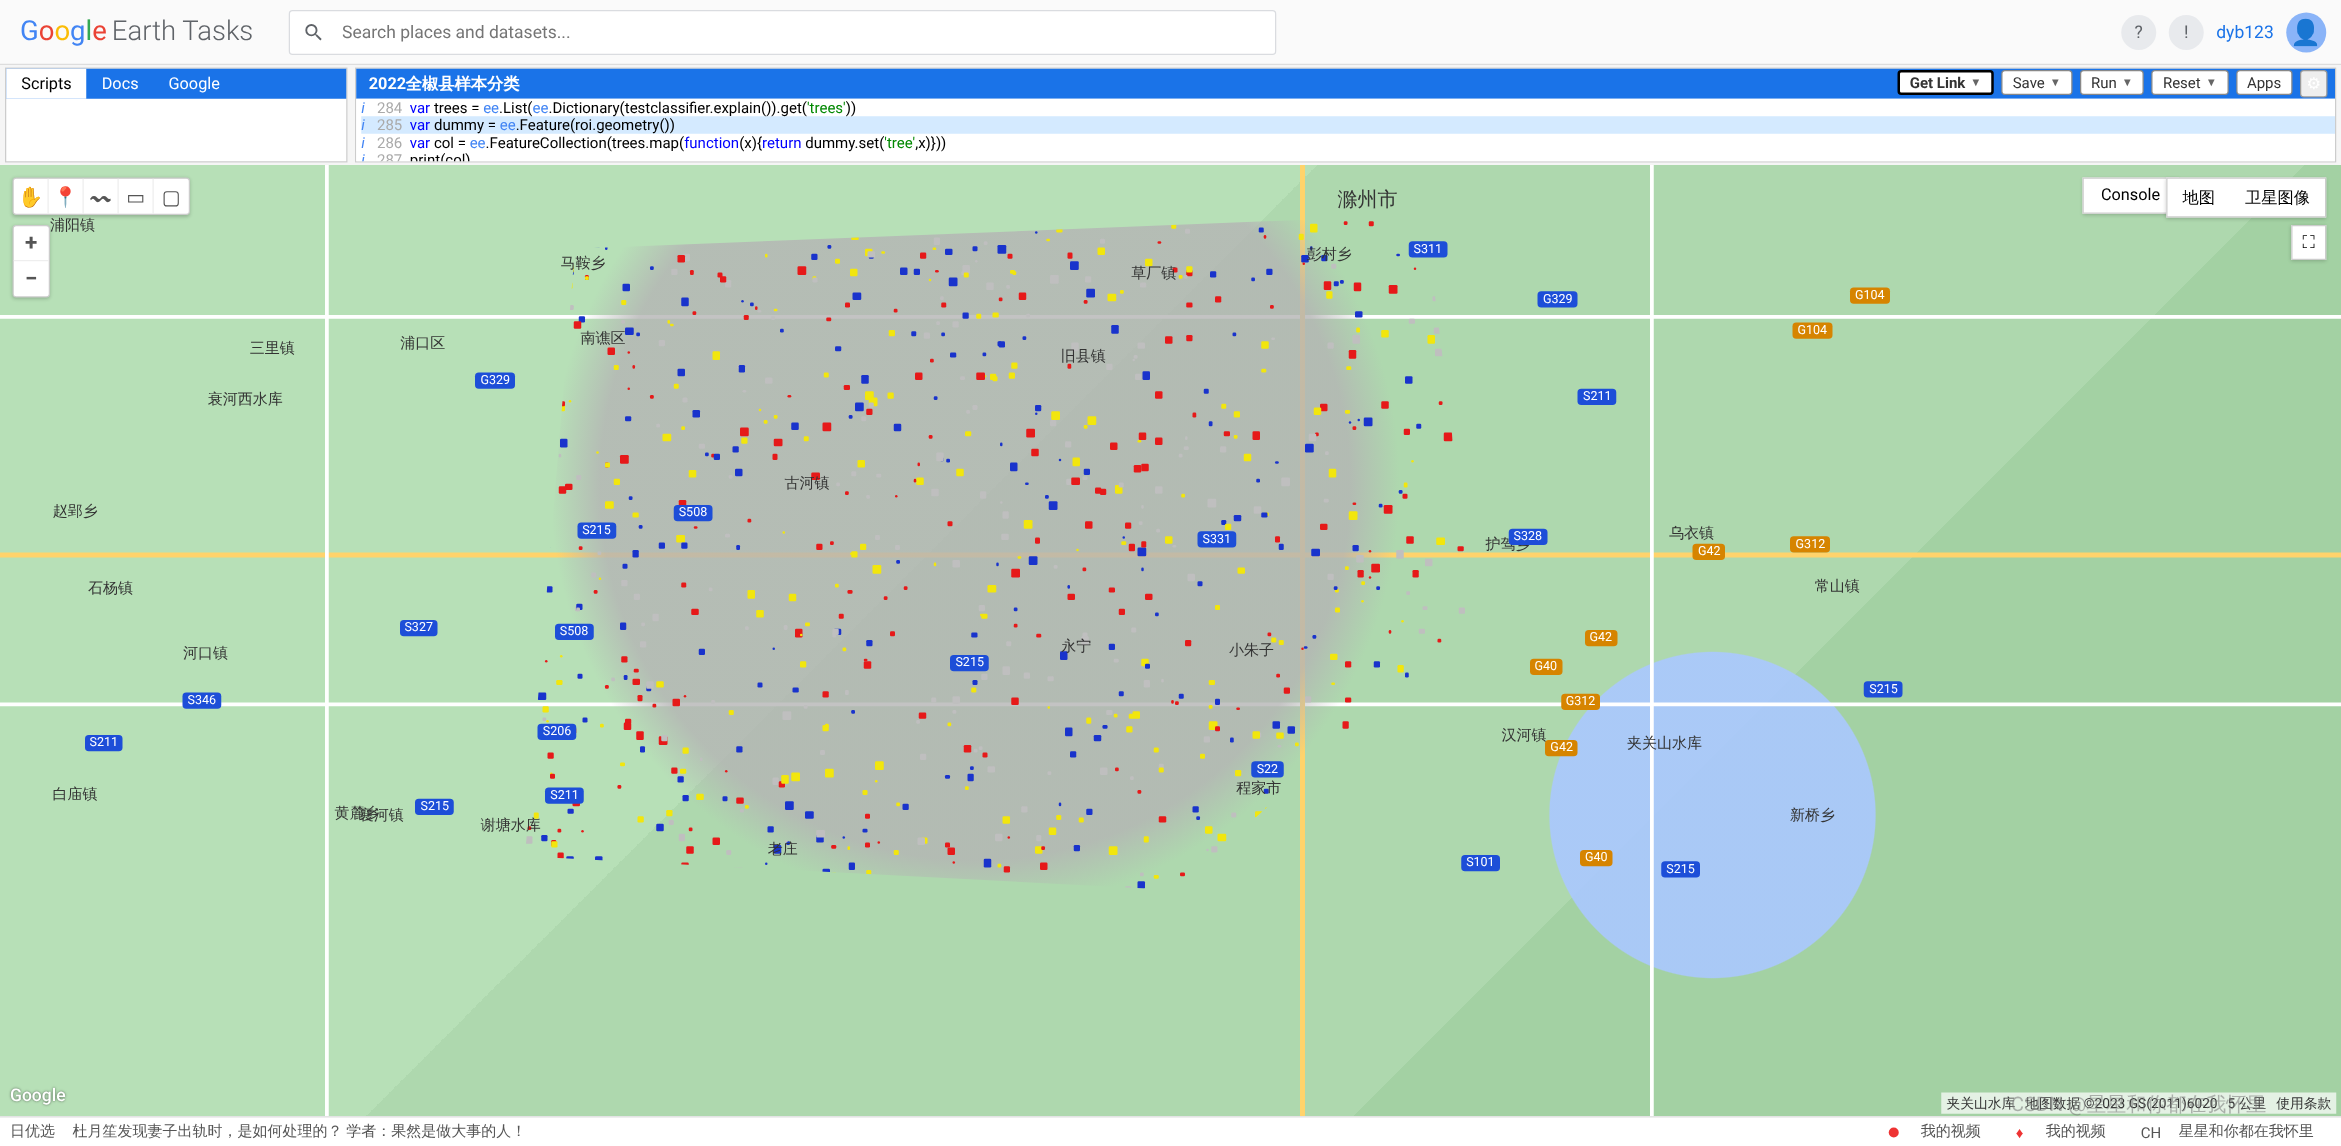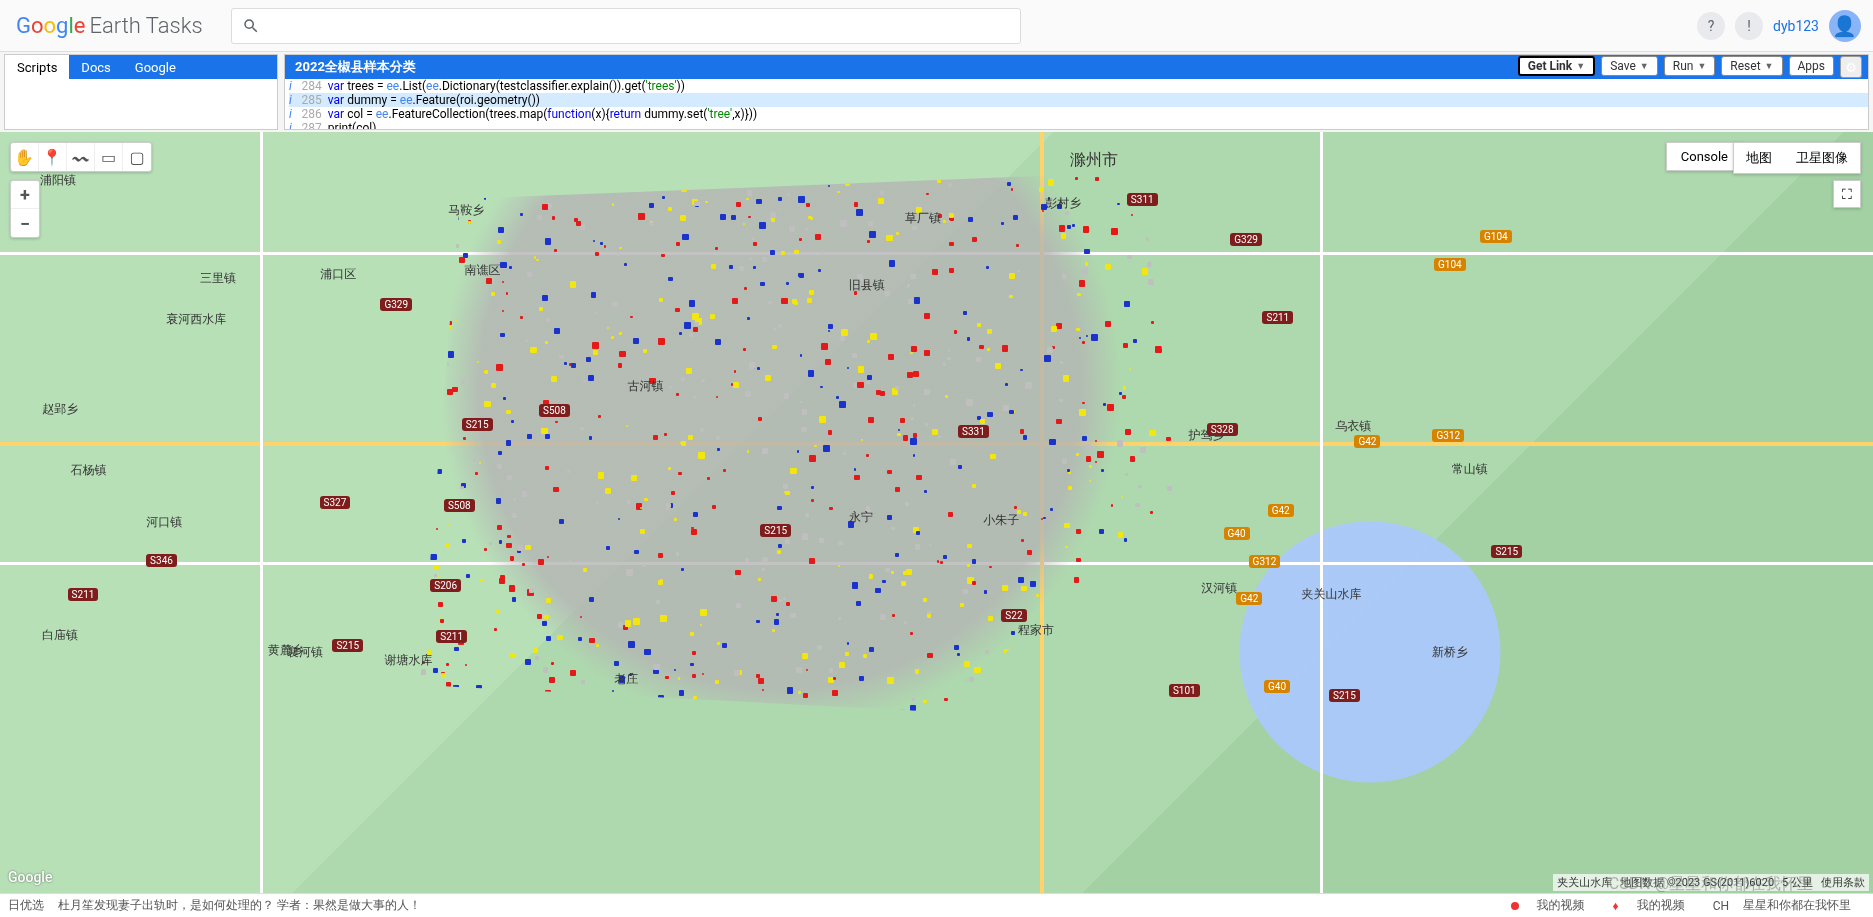--- a/index.html
+++ b/index.html
@@ -54,21 +54,21 @@
 
 
 .map { position:relative; height:calc(917px - 52px - 80px - 24px); background:#aadaae; overflow:hidden; }
 .map-base { position:absolute; inset:0; background:
   radial-gradient(circle at 1370px 520px, rgba(170,200,255,0.9) 0 130px, transparent 131px),
   linear-gradient(135deg,#b7e0b7 0 40%,#aed8ae 40% 70%,#a3d1a3 70%);
 }
 .roads { position:absolute; inset:0; }
 .road { position:absolute; background:#fff; }
 .route { position:absolute; font-size:10px; padding:1px 4px; border-radius:3px; color:#fff; }
-.route.s{background:#7f1d1d}.route.g{background:#d68400}
+.route.s{background:#1d4ed8}.route.g{background:#d68400}
 .city { position:absolute; font-size:12px; color:#333; }
 .bigcity { font-size:16px; font-weight:500; }
 
 .tools { position:absolute; top:10px; left:10px; display:flex; background:#fff; border:1px solid #ccc; border-radius:3px; box-shadow:0 1px 3px rgba(0,0,0,0.2); }
 .tools div { width:28px;height:28px;display:flex;align-items:center;justify-content:center;border-right:1px solid #eee;cursor:pointer;font-size:16px;color:#555; }
 .tools div:last-child{border-right:none}
 
 .zoom { position:absolute; top:48px; left:10px; background:#fff; border:1px solid #ccc; border-radius:3px; box-shadow:0 1px 3px rgba(0,0,0,0.2); }
 .zoom div { width:28px;height:28px;display:flex;align-items:center;justify-content:center;cursor:pointer;font-size:18px;font-weight:700;color:#555;border-bottom:1px solid #eee; }
 .zoom div:last-child{border-bottom:none}
@@ -101,20 +101,21 @@
 </head>
 <body>
 
 <div class="hdr">
   <span class="logo"><span class="g1">G</span><span class="g2">o</span><span class="g3">o</span><span class="g4">g</span><span class="g5">l</span><span class="g6">e</span></span>
   <span class="prod">Earth Tasks</span>
   <div class="sbox">
     <svg viewBox="0 0 24 24">
         <path d="M15.5 14h-.79l-.28-.27A6.471 6.471 0 0016 9.5 6.5 6.5 0 109.5 16c1.61 0 3.09-.59 4.23-1.57l.27.28v.79l5 4.99L20.49 19l-4.99-5zm-6 0C7.01 14 5 11.99 5 9.5S7.01 5 9.5 5 14 7.01 14 9.5 11.99 14 9.5 14z"></path>
       </svg>
+    <input placeholder="Search places and datasets..." style="">
   </div>
   <div class="hdr-r">
     <div class="ic-btn">?</div>
     <div class="ic-btn">!</div>
     <span class="user-name">dyb123</span>
     <div class="avatar">👤</div>
   </div>
 </div>
 
 <div class="panels">
@@ -1065,21 +1066,21 @@
       <div class="spk" style="width: 3.14712px; height: 3.14712px; background: rgb(25, 51, 204); top: 51.5018px; left: 692.216px;"></div>
       <div class="spk" style="width: 5.57057px; height: 5.57057px; background: rgb(230, 25, 25); top: 314.571px; left: 173.315px;"></div>
       <div class="spk" style="width: 5.23142px; height: 5.23142px; background: rgb(191, 191, 191); top: 366.018px; left: 438.605px;"></div>
       <div class="spk" style="width: 3.39622px; height: 3.39622px; background: rgb(242, 230, 13); top: 295.087px; left: 287.783px;"></div>
       <div class="spk" style="width: 3.6755px; height: 3.6755px; background: rgb(191, 191, 191); top: 424.665px; left: 402.707px;"></div>
       <div class="spk" style="width: 3.4684px; height: 3.4684px; background: rgb(242, 230, 13); top: 46.3688px; left: 391.212px;"></div>
       <div class="spk" style="width: 5.53661px; height: 5.53661px; background: rgb(242, 230, 13); top: 487.8px; left: 779.776px;"></div>
     </div>
   <div id="map-labels">
       <div class="city" style="top: 40px; left: 40px;">浦阳镇</div>
-      <div class="city" style="top: 490.313px; left: 1018px; text-align: right;">程家市</div>
+      <div class="city" style="top: 490.313px; left: 989px; text-align: right;">程家市</div>
       <div class="city" style="top: 78.2496px; left: 905.067px;">草厂镇</div>
       <div class="city" style="top: 329.32px; left: 1451.72px;">常山镇</div>
       <div class="city" style="top: 70.0992px; left: 448.362px;">马鞍乡</div>
       <div class="city" style="top: 130.119px; left: 464.456px;">南谯区</div>
       <div class="city" style="top: 447.951px; left: 1201.15px;">汉河镇</div>
       <div class="city" style="top: 286.206px; left: 1335.17px;">乌衣镇</div>
       <div class="city" style="top: 294.789px; left: 1188.43px;">护驾乡</div>
       <div class="city" style="top: 329.642px; left: 70.4742px;">石杨镇</div>
       <div class="city" style="top: 511.544px; left: 1431.94px;">新桥乡</div>
       <div class="city" style="top: 144.825px; left: 848.659px;">旧县镇</div>

